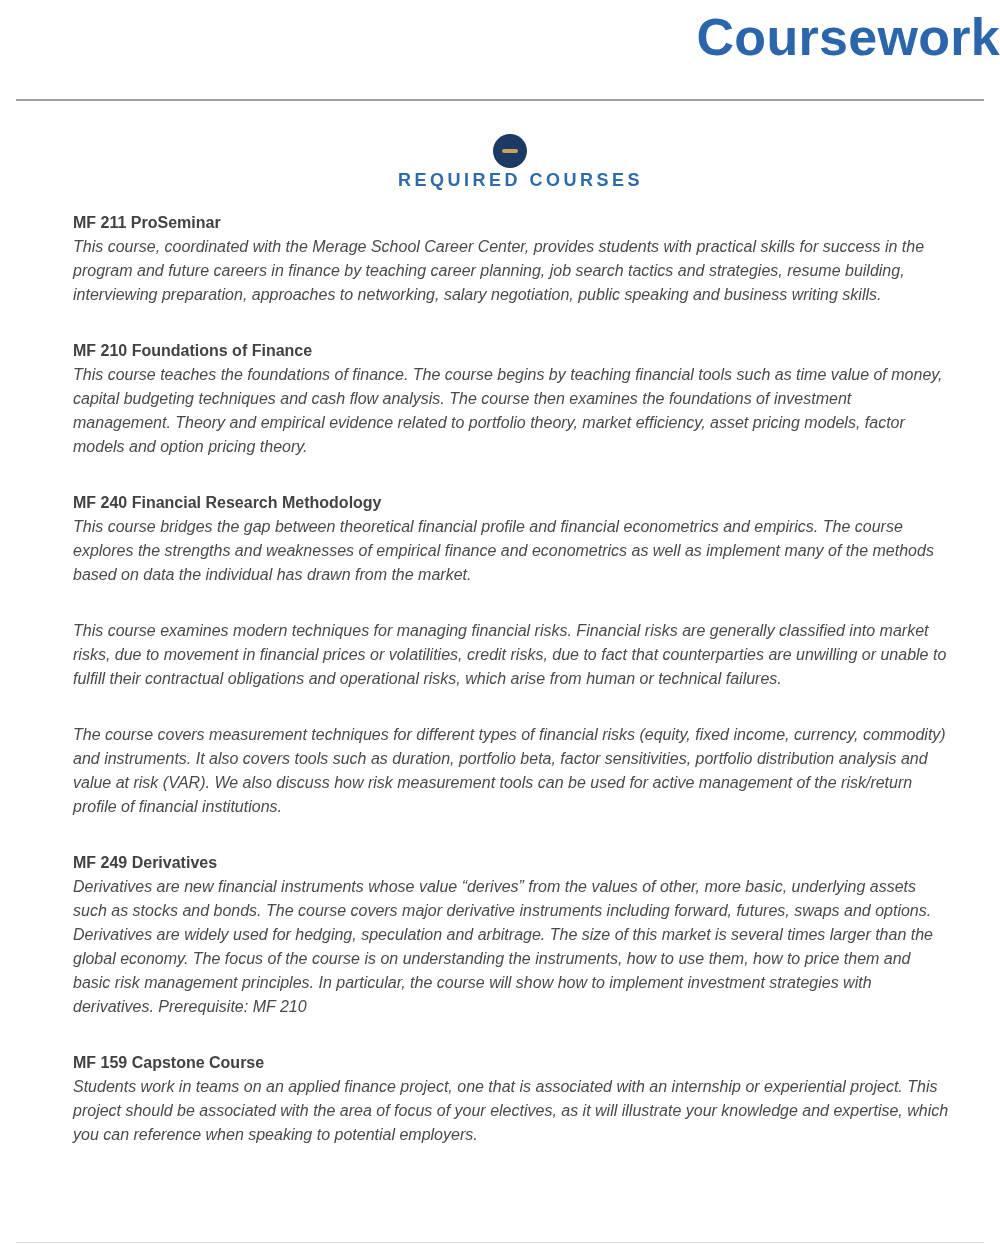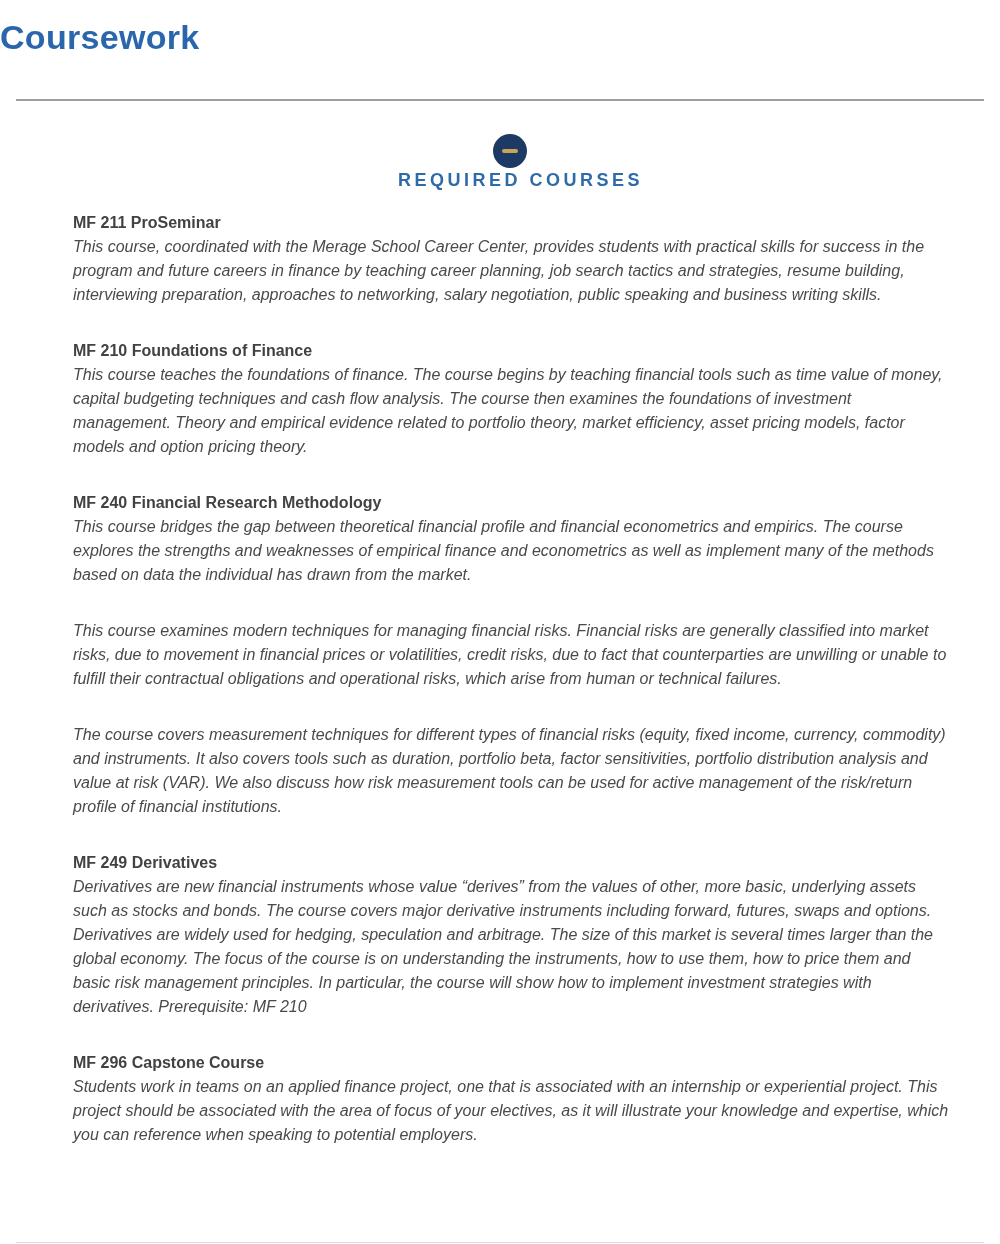--- a/index.html
+++ b/index.html
@@ -5,23 +5,23 @@
   * { margin: 0; padding: 0; box-sizing: border-box; }
   html, body { background: #ffffff; }
   body {
     width: 1000px;
     height: 1244px;
     position: relative;
     overflow: hidden;
     font-family: "Liberation Sans", "DejaVu Sans", sans-serif;
   }
   .page-title {
-    text-align: left;
+    text-align: right;
     color: #2b66ad;
-    font-size: 34px;
+    font-size: 52px;
     font-weight: 600;
     letter-spacing: 0.3px;
     padding-top: 12px;
     line-height: 50px;
   }
   .divider-top {
     border: none;
     border-top: 2px solid #9e9e9e;
     margin: 37px 16px 0 16px;
   }
@@ -122,19 +122,19 @@
   <p class="course-desc">This course examines modern techniques for managing financial risks. Financial risks are generally classified into market risks, due to movement in financial prices or volatilities, credit risks, due to fact that counterparties are unwilling or unable to fulfill their contractual obligations and operational risks, which arise from human or technical failures.</p>
         <p class="course-desc">The course covers measurement techniques for different types of financial risks (equity, fixed income, currency, commodity) and instruments. It also covers tools such as duration, portfolio beta, factor sensitivities, portfolio distribution analysis and value at risk (VAR). We also discuss how risk measurement tools can be used for active management of the risk/return profile of financial institutions.</p>
       </div>
 
   <div class="course-entry">
     <div class="course-title">MF 249 Derivatives</div>
   <p class="course-desc">Derivatives are new financial instruments whose value “derives” from the values of other, more basic, underlying assets such as stocks and bonds. The course covers major derivative instruments including forward, futures, swaps and options. Derivatives are widely used for hedging, speculation and arbitrage. The size of this market is several times larger than the global economy. The focus of the course is on understanding the instruments, how to use them, how to price them and basic risk management principles. In particular, the course will show how to implement investment strategies with derivatives. Prerequisite:  MF 210</p>
       </div>
 
   <div class="course-entry">
-    <div class="course-title">MF 296 Capstone Course</div>
+    <div class="course-title">MF 159 Capstone Course</div>
   <p class="course-desc">Students work in teams on an applied finance project, one that is associated with an internship or experiential project. This project should be associated with the area of focus of your electives, as it will illustrate your knowledge and expertise, which you can reference when speaking to potential employers.</p>
       </div>
 </div>
 </section>
 
 <hr class="divider-bottom">
 
 </body></html>

